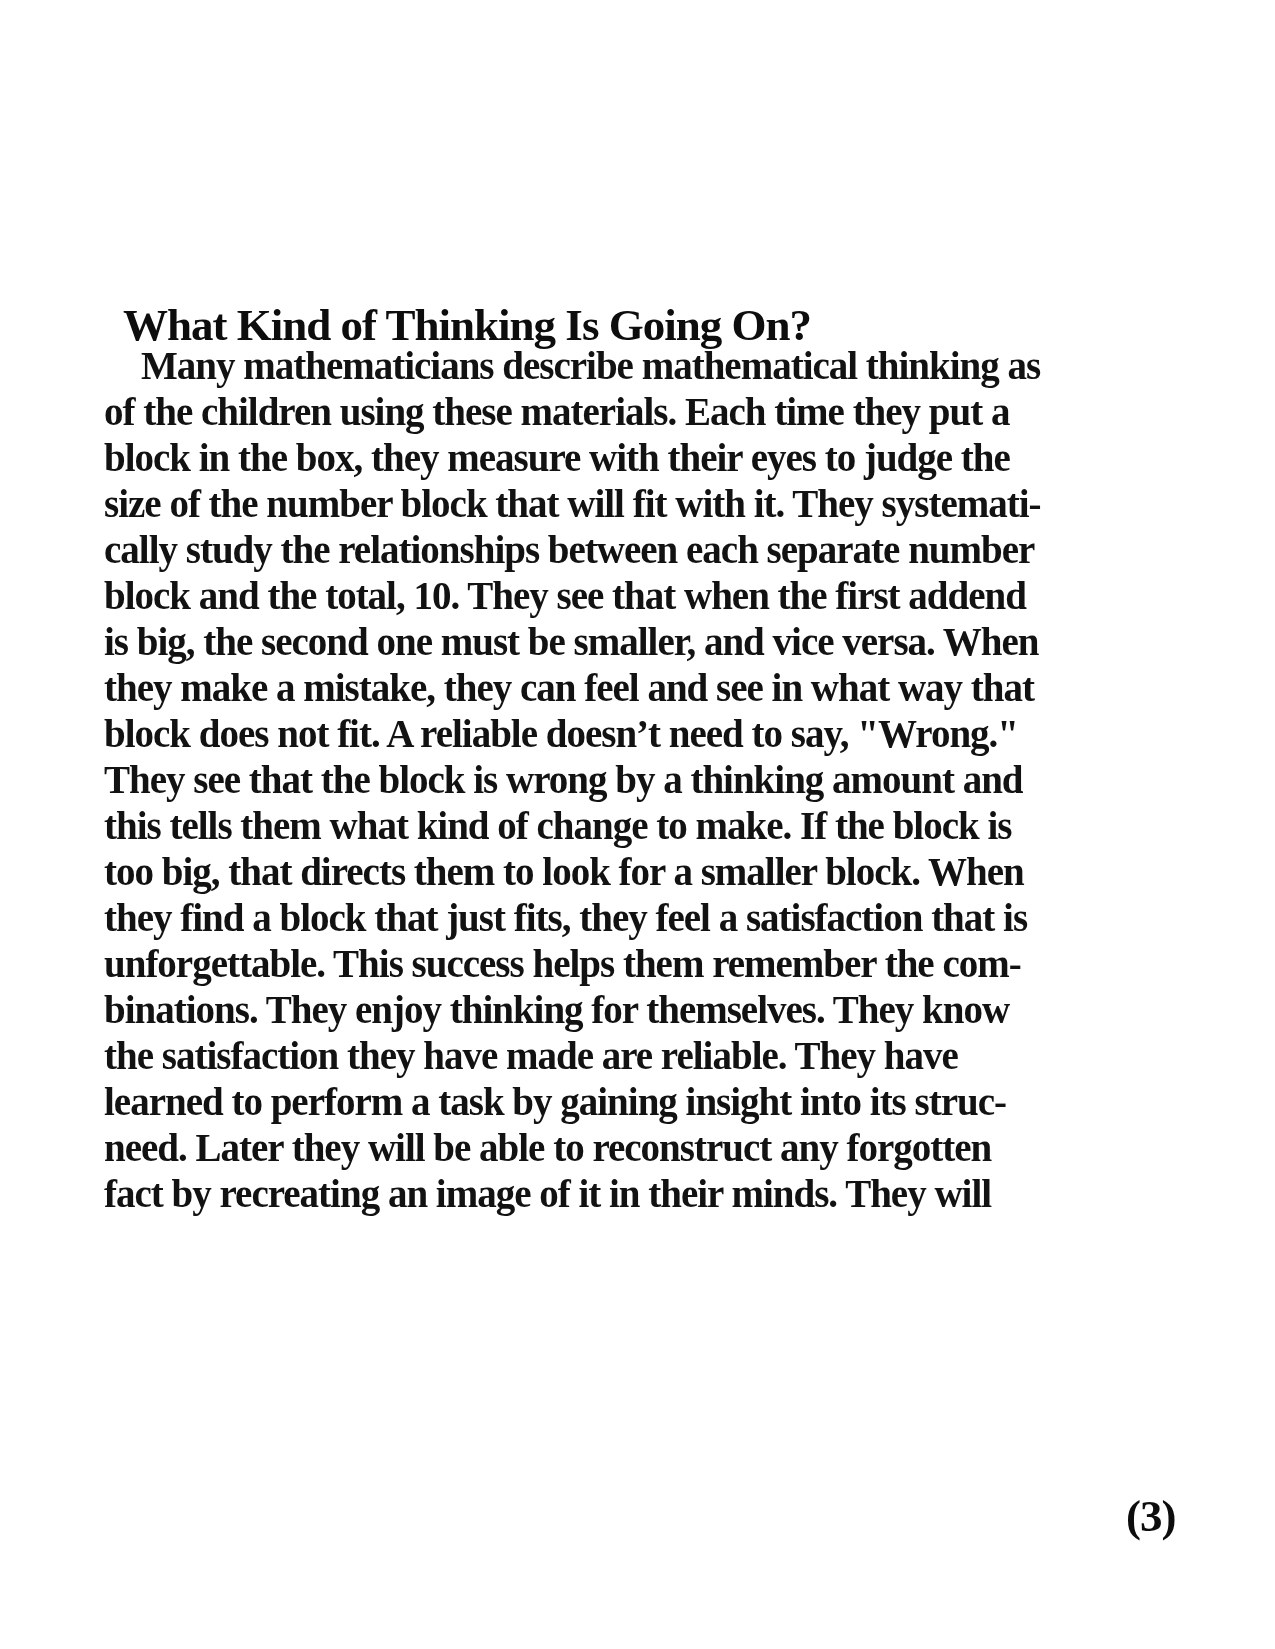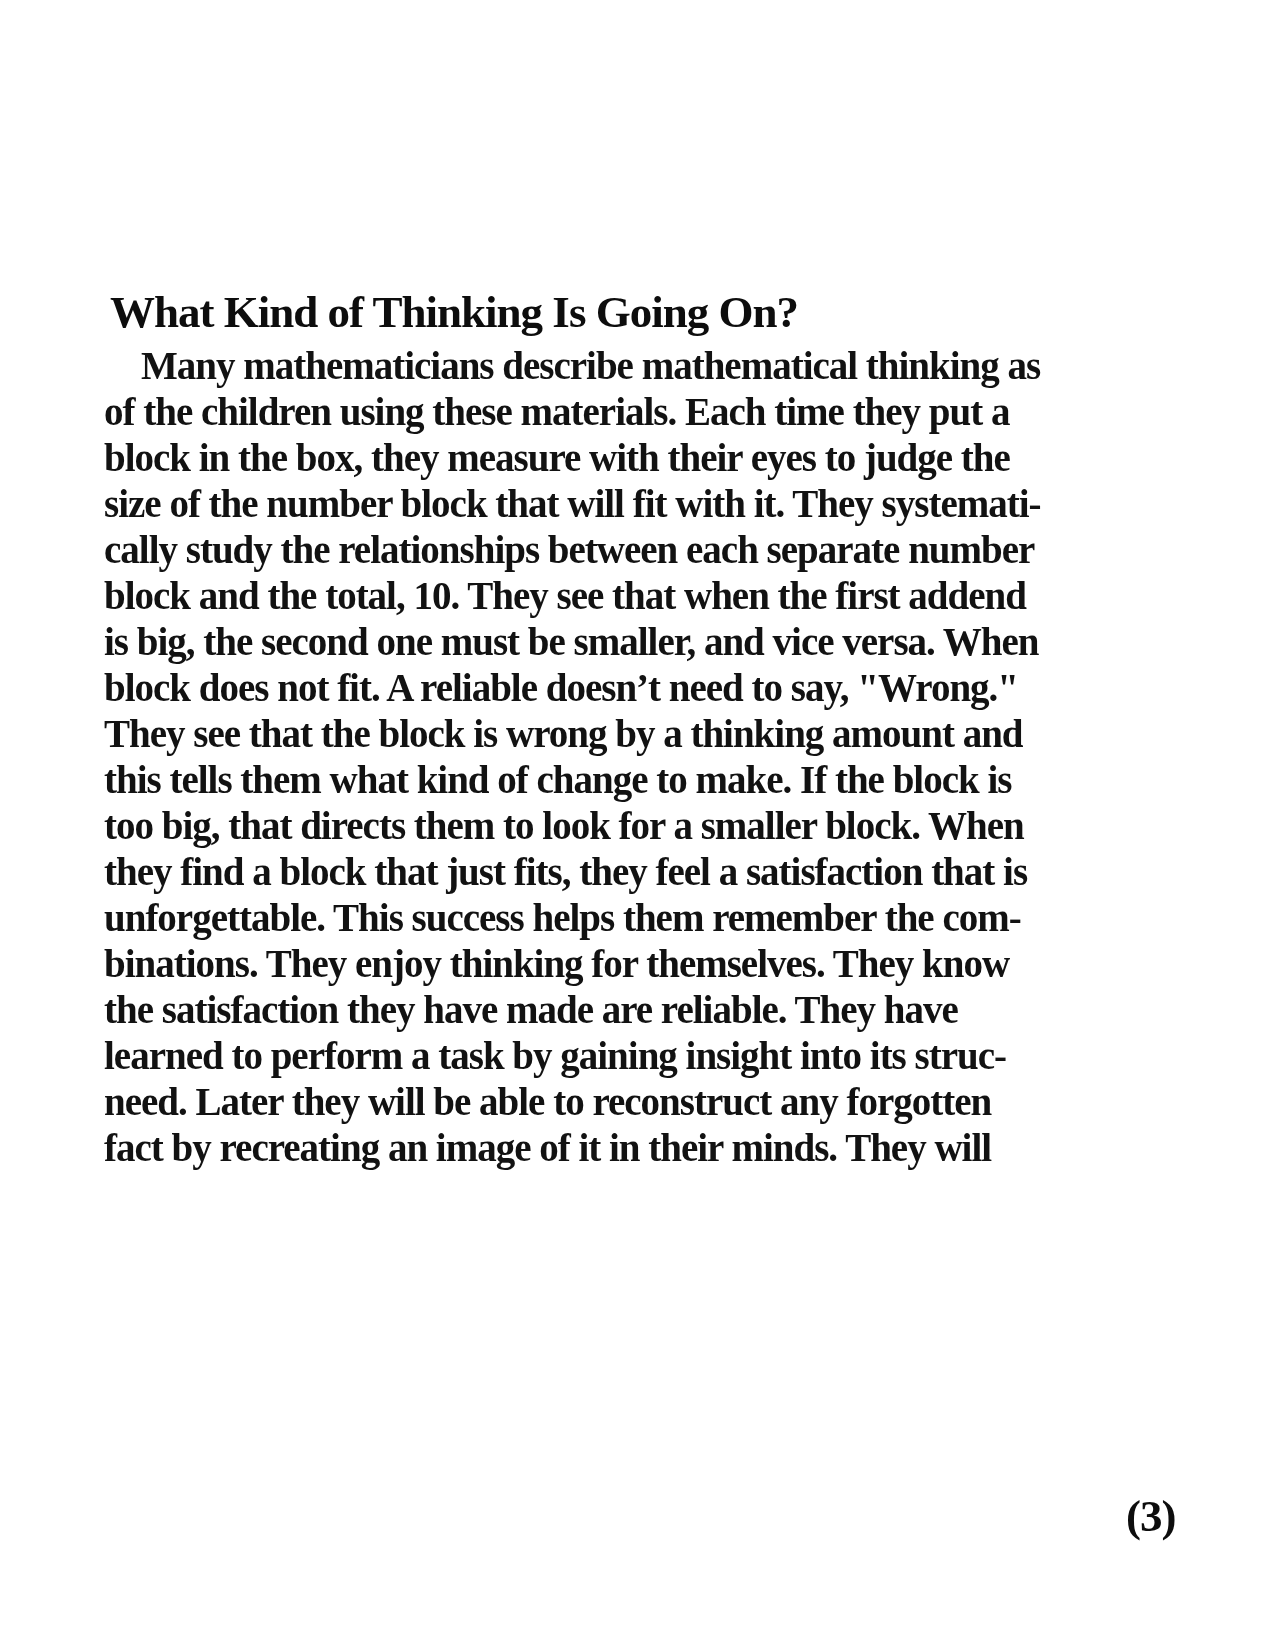--- a/index.html
+++ b/index.html
@@ -13,21 +13,21 @@
     height: 1649px;
     background: #ffffff;
     overflow: hidden;
     font-family: "Liberation Serif", serif;
     color: #121212;
   }
   .heading {
     position: absolute;
     left: 106px;
     top: 282px;
-    margin: 4px;
+    margin: 17px;
     font-size: 45px;
     font-weight: 700;
     letter-spacing: -1px;
     white-space: nowrap;
     color: #0d0d0d;
   }
   .paragraph {
     position: absolute;
     left: 104px;
     top: 343px;
@@ -61,20 +61,21 @@
   <h1 class="heading">What Kind of Thinking Is Going On?</h1>
 
   <div class="paragraph">
     <div class="line indent">Many mathematicians describe mathematical thinking as</div>
     <div class="line">of the children using these materials. Each time they put a</div>
     <div class="line">block in the box, they measure with their eyes to judge the</div>
     <div class="line">size of the number block that will fit with it. They systemati-</div>
     <div class="line">cally study the relationships between each separate number</div>
     <div class="line">block and the total, 10. They see that when the first addend</div>
     <div class="line">is big, the second one must be smaller, and vice versa. When</div>
+    <div class="line">they make a mistake, they can feel and see in what way that</div>
     <div class="line">block does not fit. A reliable doesn’t need to say, "Wrong."</div>
     <div class="line">They see that the block is wrong by a thinking amount and</div>
     <div class="line">this tells them what kind of change to make. If the block is</div>
     <div class="line">too big, that directs them to look for a smaller block. When</div>
     <div class="line">they find a block that just fits, they feel a satisfaction that is</div>
     <div class="line">unforgettable. This success helps them remember the com-</div>
     <div class="line">binations. They enjoy thinking for themselves. They know</div>
     <div class="line">the satisfaction they have made are reliable. They have</div>
     <div class="line">learned to perform a task by gaining insight into its struc-</div>
     <div class="line">need. Later they will be able to reconstruct any forgotten</div>

